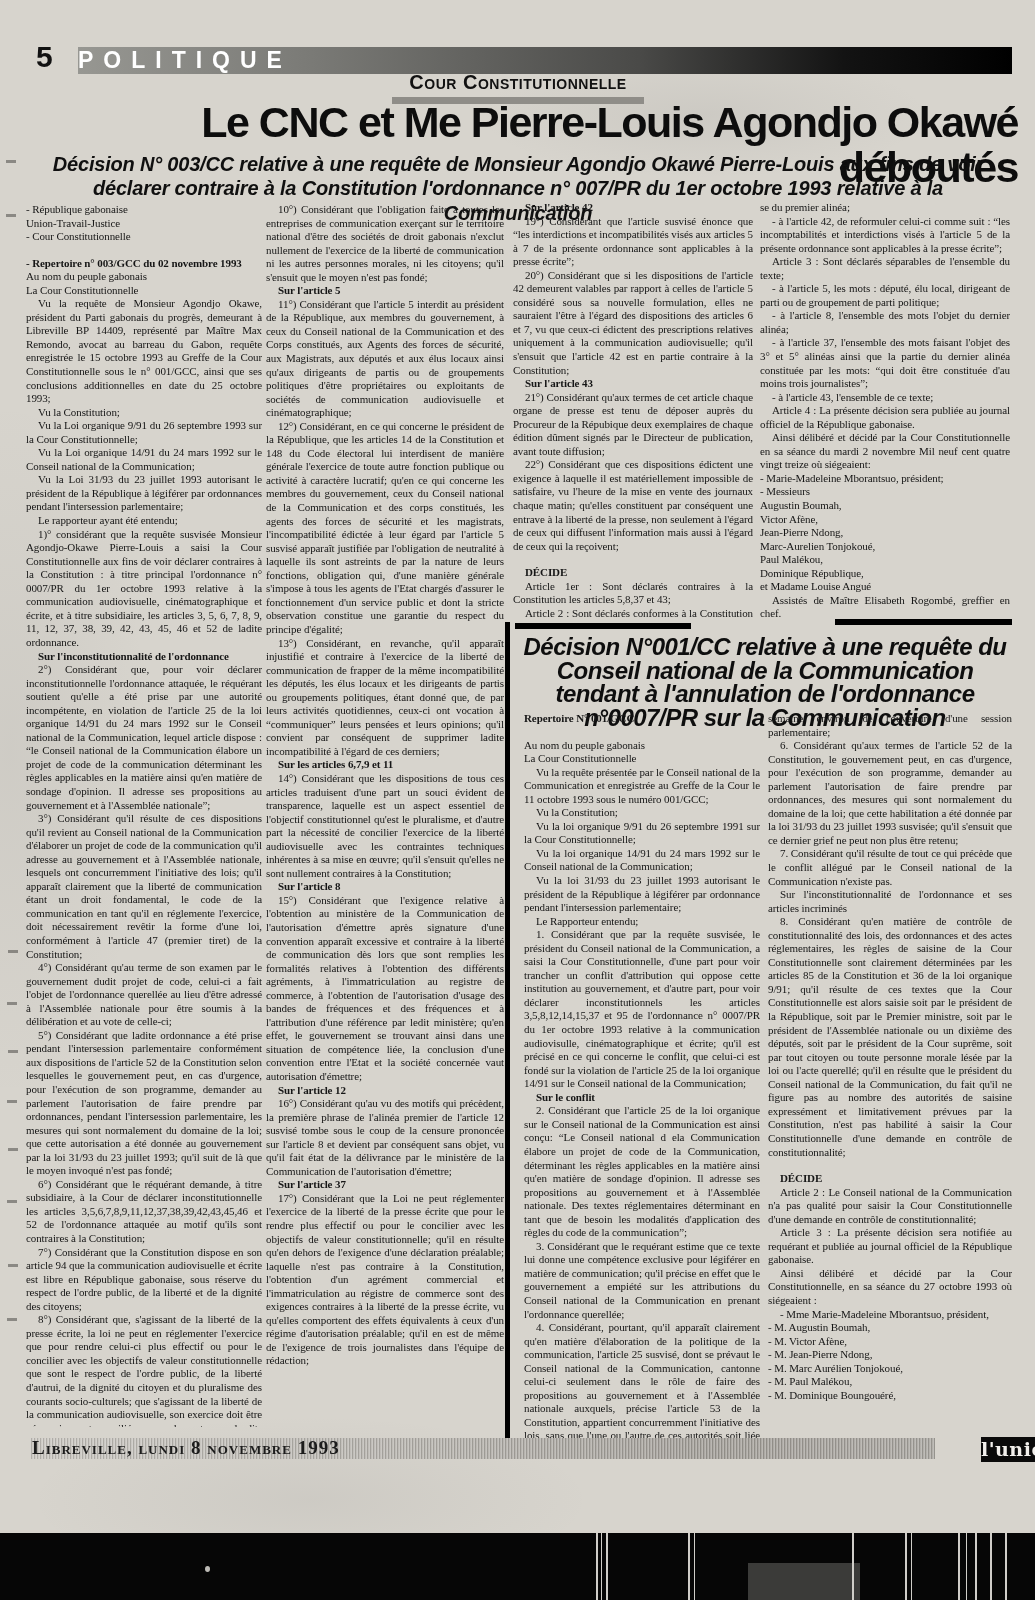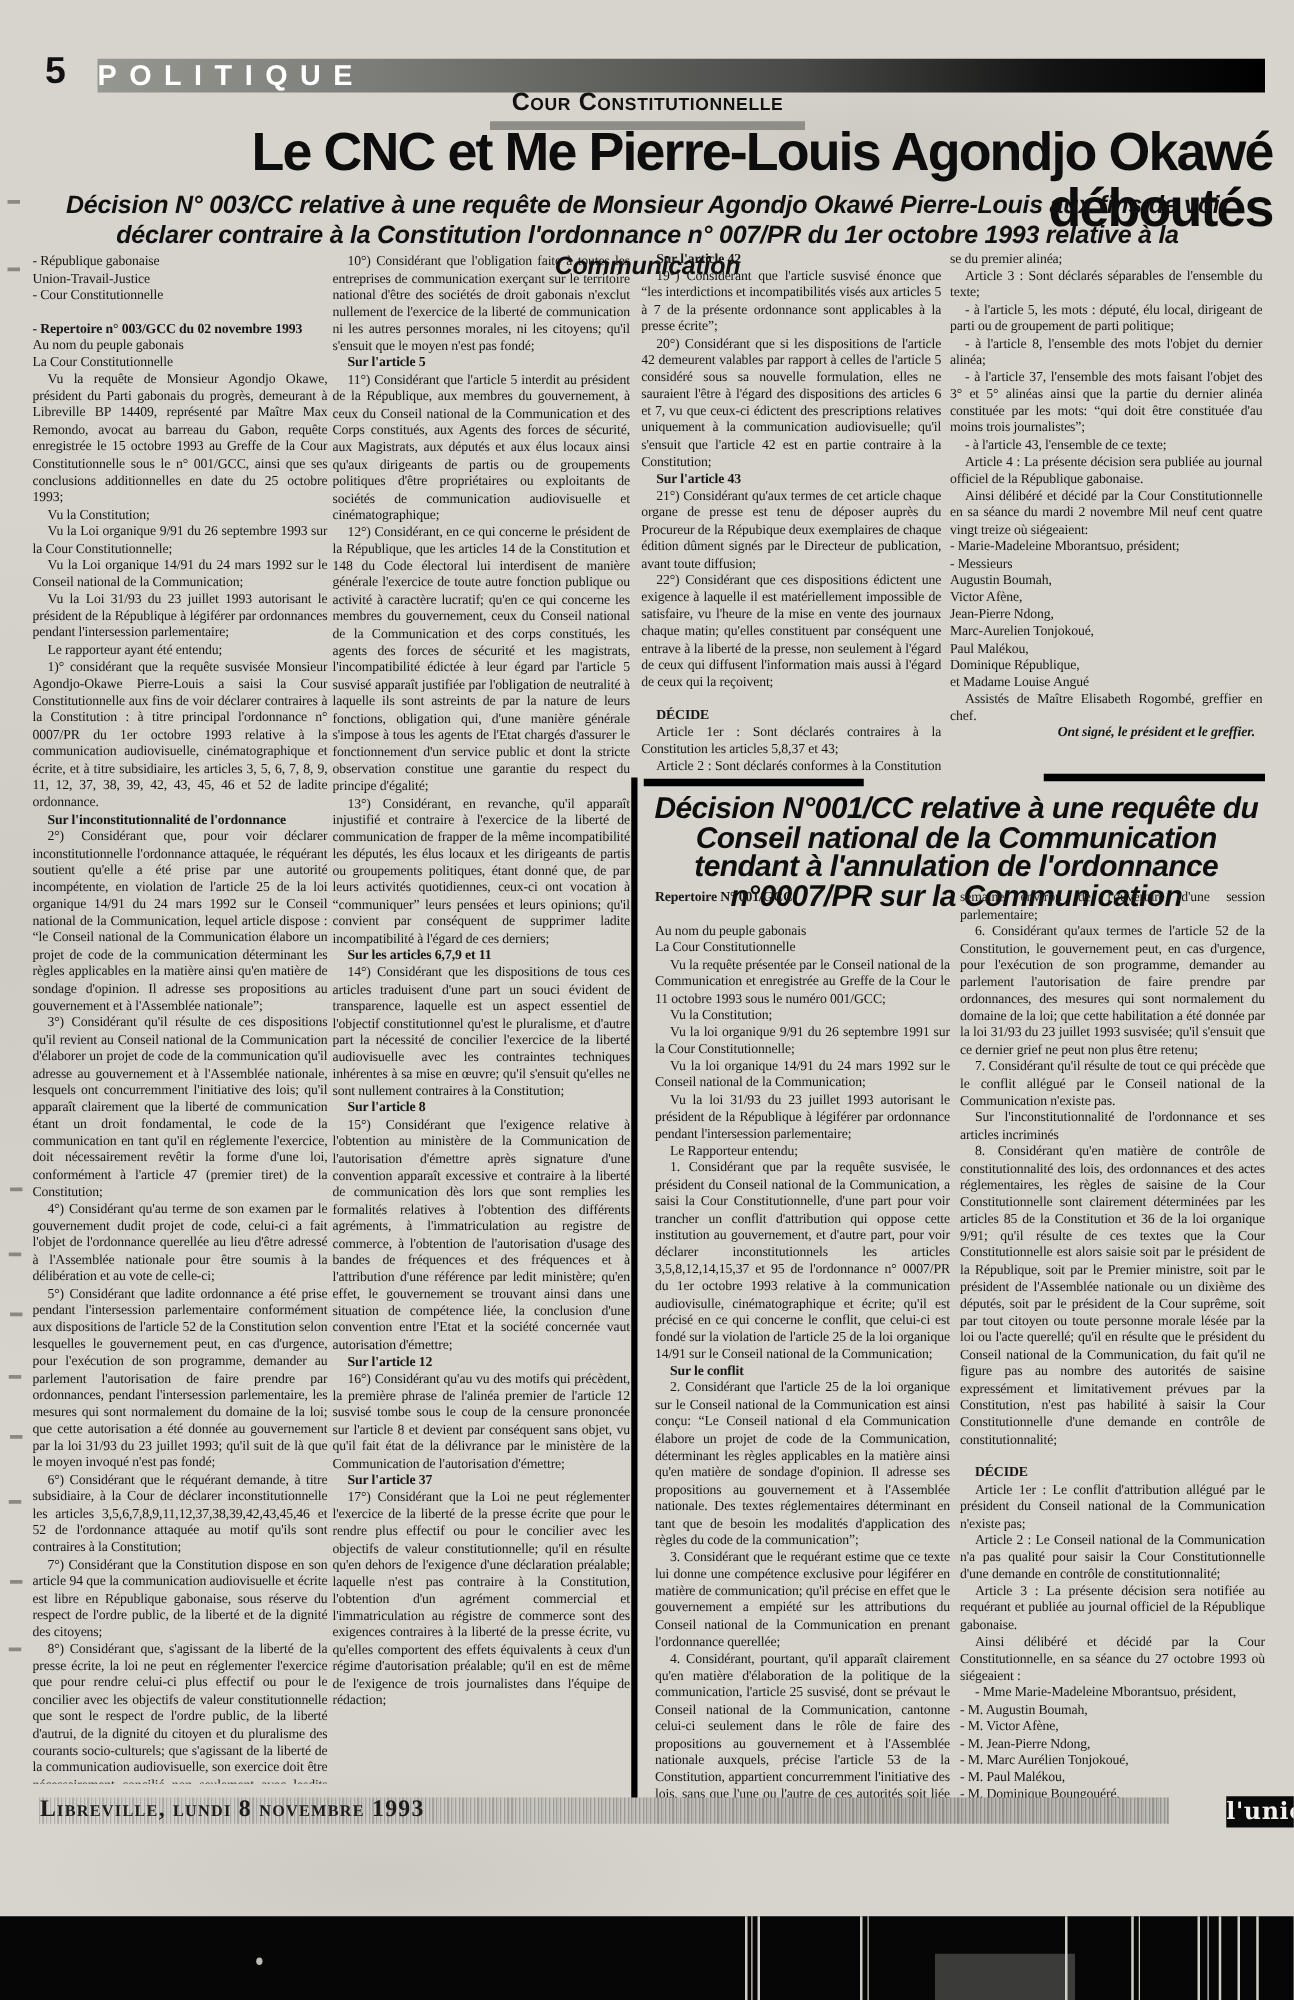--- a/index.html
+++ b/index.html
@@ -125,20 +125,21 @@
     <p class="s-head">Sur l'article 43</p>
     <p class="s-para">21°) Considérant qu'aux termes de cet article chaque organe de presse est tenu de déposer auprès du Procureur de la Répubique deux exemplaires de chaque édition dûment signés par le Directeur de publication, avant toute diffusion;</p>
     <p class="s-para">22°) Considérant que ces dispositions édictent une exigence à laquelle il est matériellement impossible de satisfaire, vu l'heure de la mise en vente des journaux chaque matin; qu'elles constituent par conséquent une entrave à la liberté de la presse, non seulement à l'égard de ceux qui diffusent l'information mais aussi à l'égard de ceux qui la reçoivent;</p>
     <p class="s-gap"></p>
     <p class="s-head">DÉCIDE</p>
     <p class="s-para">Article 1er : Sont déclarés contraires à la Constitution les articles 5,8,37 et 43;</p>
     <p class="s-para">Article 2 : Sont déclarés conformes à la Constitution les articles 12 et 42 sous réserve;</p>
   </div>
 <div class="col" id="col4">
     <p class="s-cont">se du premier alinéa;</p>
+    <p class="s-para">- à l'article 42, de reformuler celui-ci comme suit : “les incomptabilités et interdictions visés à l'article 5 de la présente ordonnance sont applicables à la presse écrite”;</p>
     <p class="s-para">Article 3 : Sont déclarés séparables de l'ensemble du texte;</p>
     <p class="s-para">- à l'article 5, les mots : député, élu local, dirigeant de parti ou de groupement de parti politique;</p>
     <p class="s-para">- à l'article 8, l'ensemble des mots l'objet du dernier alinéa;</p>
     <p class="s-para">- à l'article 37, l'ensemble des mots faisant l'objet des 3° et 5° alinéas ainsi que la partie du dernier alinéa constituée par les mots: “qui doit être constituée d'au moins trois journalistes”;</p>
     <p class="s-para">- à l'article 43, l'ensemble de ce texte;</p>
     <p class="s-para">Article 4 : La présente décision sera publiée au journal officiel de la République gabonaise.</p>
     <p class="s-para">Ainsi délibéré et décidé par la Cour Constitutionnelle en sa séance du mardi 2 novembre Mil neuf cent quatre vingt treize où siégeaient:</p>
     <p class="s-line">- Marie-Madeleine Mborantsuo, président;</p>
     <p class="s-line">- Messieurs</p>
     <p class="s-line">Augustin Boumah,</p>
@@ -174,21 +175,20 @@
     <p class="s-para">4. Considérant, pourtant, qu'il apparaît clairement qu'en matière d'élaboration de la politique de la communication, l'article 25 susvisé, dont se prévaut le Conseil national de la Communication, cantonne celui-ci seulement dans le rôle de faire des propositions au gouvernement et à l'Assemblée nationale auxquels, précise l'article 53 de la Constitution, appartient concurremment l'initiative des lois, sans que l'une ou l'autre de ces autorités soit liée par ces propositions;</p>
   </div>
 <div class="col" id="bcol2">
     <p class="s-cont">semaine environ de l'ouverture d'une session parlementaire;</p>
     <p class="s-para">6. Considérant qu'aux termes de l'article 52 de la Constitution, le gouvernement peut, en cas d'urgence, pour l'exécution de son programme, demander au parlement l'autorisation de faire prendre par ordonnances, des mesures qui sont normalement du domaine de la loi; que cette habilitation a été donnée par la loi 31/93 du 23 juillet 1993 susvisée; qu'il s'ensuit que ce dernier grief ne peut non plus être retenu;</p>
     <p class="s-para">7. Considérant qu'il résulte de tout ce qui précède que le conflit allégué par le Conseil national de la Communication n'existe pas.</p>
     <p class="s-para">Sur l'inconstitutionnalité de l'ordonnance et ses articles incriminés</p>
     <p class="s-para">8. Considérant qu'en matière de contrôle de constitutionnalité des lois, des ordonnances et des actes réglementaires, les règles de saisine de la Cour Constitutionnelle sont clairement déterminées par les articles 85 de la Constitution et 36 de la loi organique 9/91; qu'il résulte de ces textes que la Cour Constitutionnelle est alors saisie soit par le président de la République, soit par le Premier ministre, soit par le président de l'Assemblée nationale ou un dixième des députés, soit par le président de la Cour suprême, soit par tout citoyen ou toute personne morale lésée par la loi ou l'acte querellé; qu'il en résulte que le président du Conseil national de la Communication, du fait qu'il ne figure pas au nombre des autorités de saisine expressément et limitativement prévues par la Constitution, n'est pas habilité à saisir la Cour Constitutionnelle d'une demande en contrôle de constitutionnalité;</p>
     <p class="s-gap"></p>
     <p class="s-head">DÉCIDE</p>
-    <p class="s-para">Article 1er : Le conflit d'attribution allégué par le président du Conseil national de la Communication n'existe pas;</p>
     <p class="s-para">Article 2 : Le Conseil national de la Communication n'a pas qualité pour saisir la Cour Constitutionnelle d'une demande en contrôle de constitutionnalité;</p>
     <p class="s-para">Article 3 : La présente décision sera notifiée au requérant et publiée au journal officiel de la République gabonaise.</p>
     <p class="s-para">Ainsi délibéré et décidé par la Cour Constitutionnelle, en sa séance du 27 octobre 1993 où siégeaient :</p>
     <p class="s-para">- Mme Marie-Madeleine Mborantsuo, président,</p>
     <p class="s-line">- M. Augustin Boumah,</p>
     <p class="s-line">- M. Victor Afène,</p>
     <p class="s-line">- M. Jean-Pierre Ndong,</p>
     <p class="s-line">- M. Marc Aurélien Tonjokoué,</p>
     <p class="s-line">- M. Paul Malékou,</p>
     <p class="s-line">- M. Dominique Boungouéré,</p>

